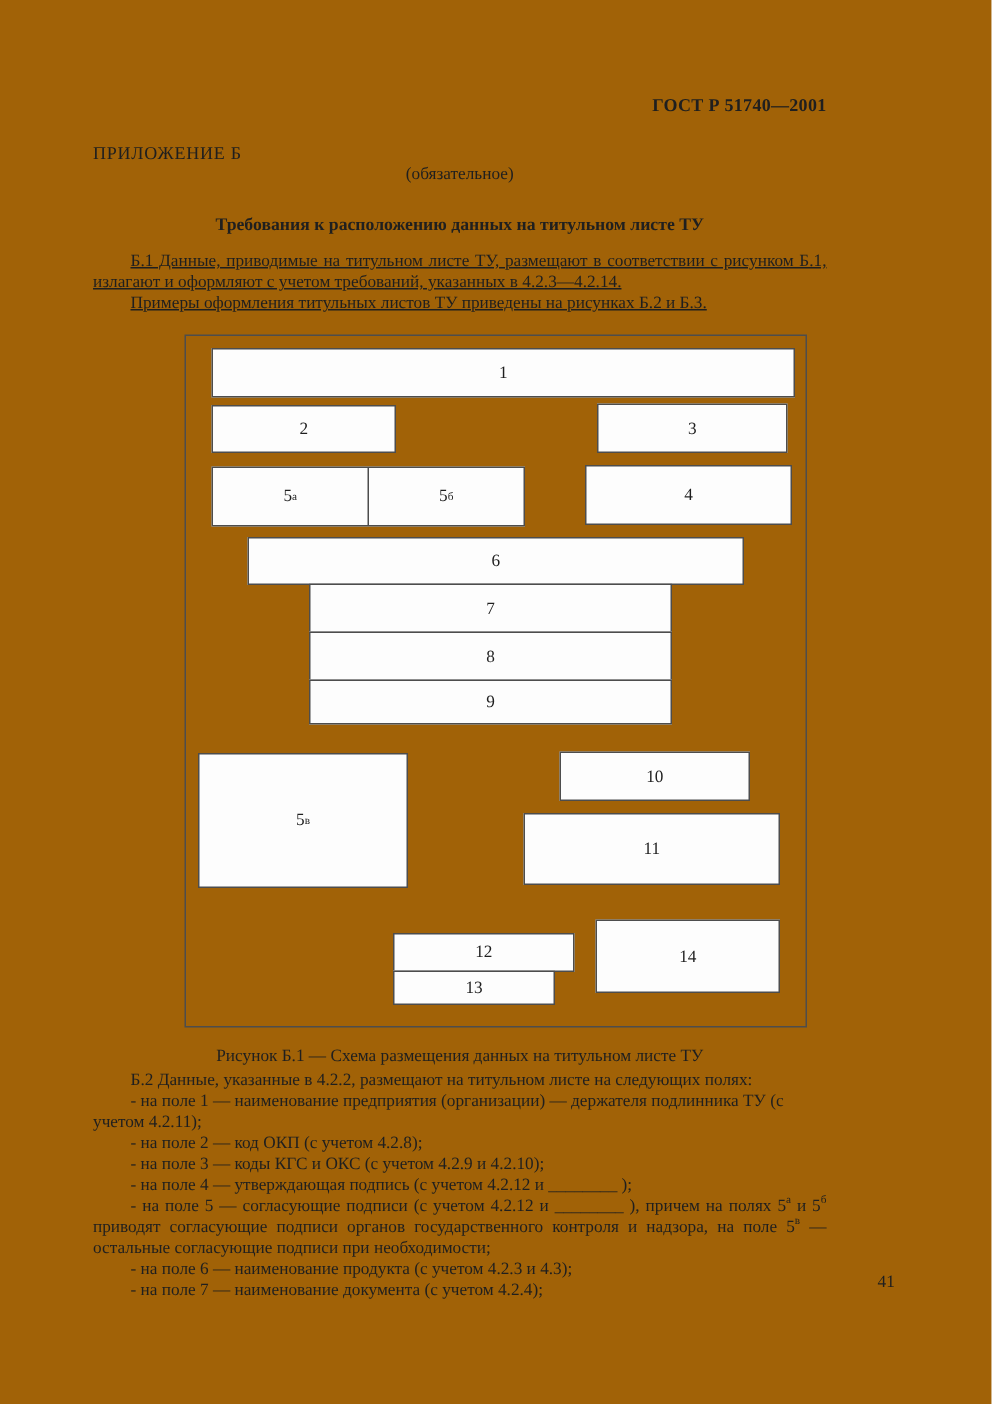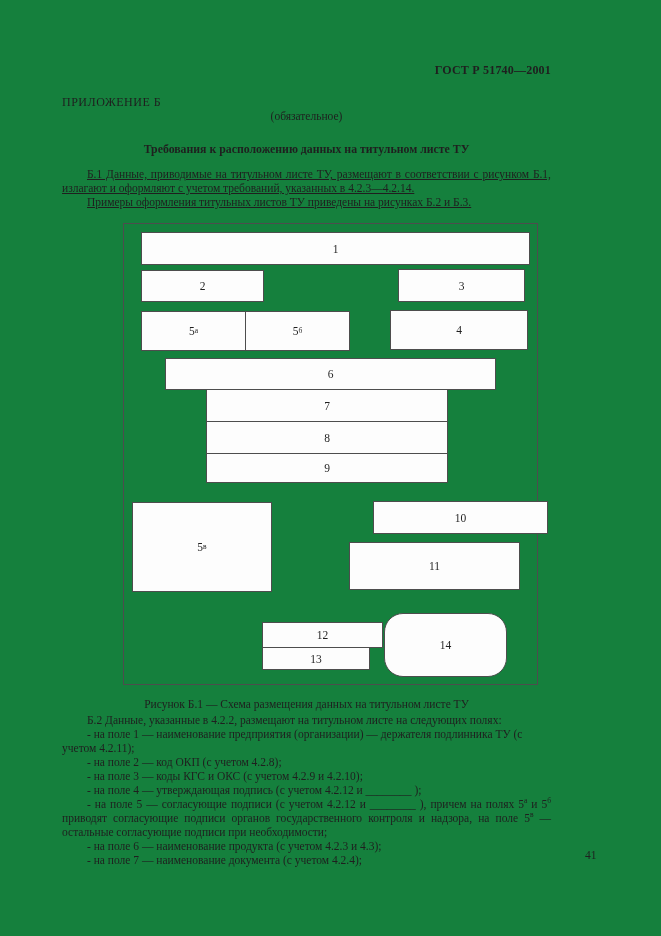--- a/index.html
+++ b/index.html
@@ -4,21 +4,21 @@
 <style>
   html, body {
     margin: 0;
     padding: 0;
     background: #fdfdfd;
   }
   .page {
     position: relative;
     width: 661px;
     height: 936px;
-    background: #15803d;
+    background: #a16207;
     font-family: "Liberation Serif", "DejaVu Serif", serif;
     color: #1f1f1f;
     overflow: hidden;
   }
   .col { position: absolute; left: 62px; width: 489px; }
   .doc-number {
     top: 63px;
     text-align: right;
     font-weight: bold;
     font-size: 12px;
@@ -137,34 +137,34 @@
         <span>8</span>
       </div>
     <div class="fbox" style="left:82px;  top:229px; width:242px; height:30px;">
         <span>9</span>
       </div>
 
     <div class="fbox" style="left:8px;   top:278px; width:140px; height:90px;">
         <span>5</span>
         <sup>в</sup>
       </div>
-    <div class="fbox" style="left:249px; top:277px; width:175px; height:33px;">
+    <div class="fbox" style="left:249px; top:277px; width:127px; height:33px;">
         <span>10</span>
       </div>
     <div class="fbox" style="left:225px; top:318px; width:171px; height:48px;">
         <span>11</span>
       </div>
 
     <div class="fbox" style="left:138px; top:398px; width:121px; height:26px;">
         <span>12</span>
       </div>
     <div class="fbox" style="left:138px; top:423px; width:108px; height:23px;">
         <span>13</span>
       </div>
-    <div class="fbox" style="left:260px; top:389px; width:123px; height:64px;border-radius:19px;">
+    <div class="fbox" style="left:273px; top:389px; width:123px; height:49px;">
         <span>14</span>
       </div>
   </div>
 
   <div class="col caption">Рисунок Б.1 — Схема размещения данных на титульном листе ТУ</div>
 
   <div class="col b2-block body-text">
     <p>Б.2 Данные, указанные в 4.2.2, размещают на титульном листе на следующих полях:</p>
     <p>- на поле 1 — наименование предприятия (организации) — держателя подлинника ТУ (с учетом 4.2.11);</p>
     <p>- на поле 2 — код ОКП (с учетом 4.2.8);</p>

